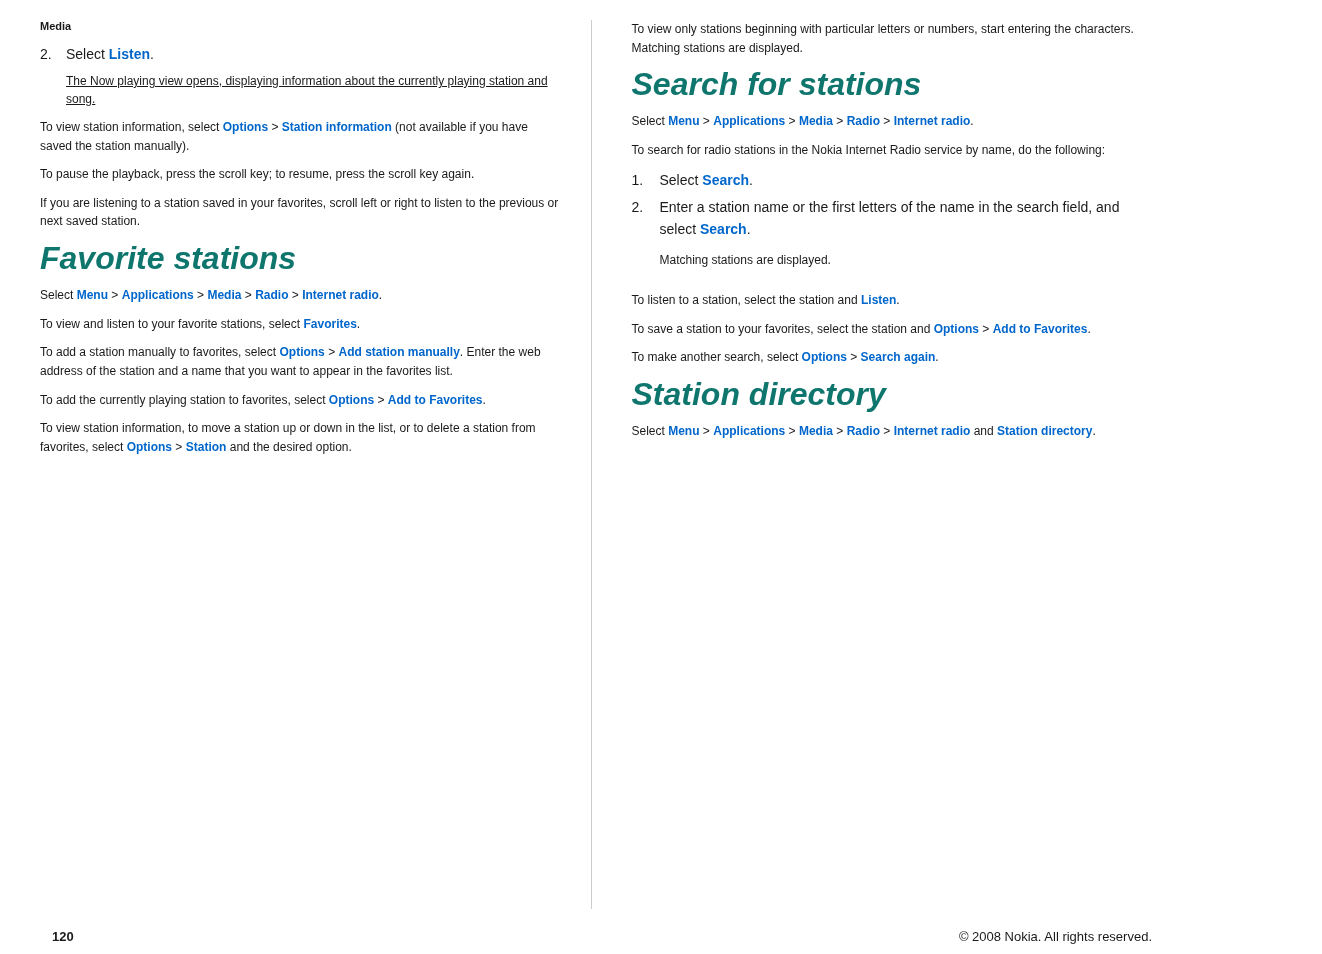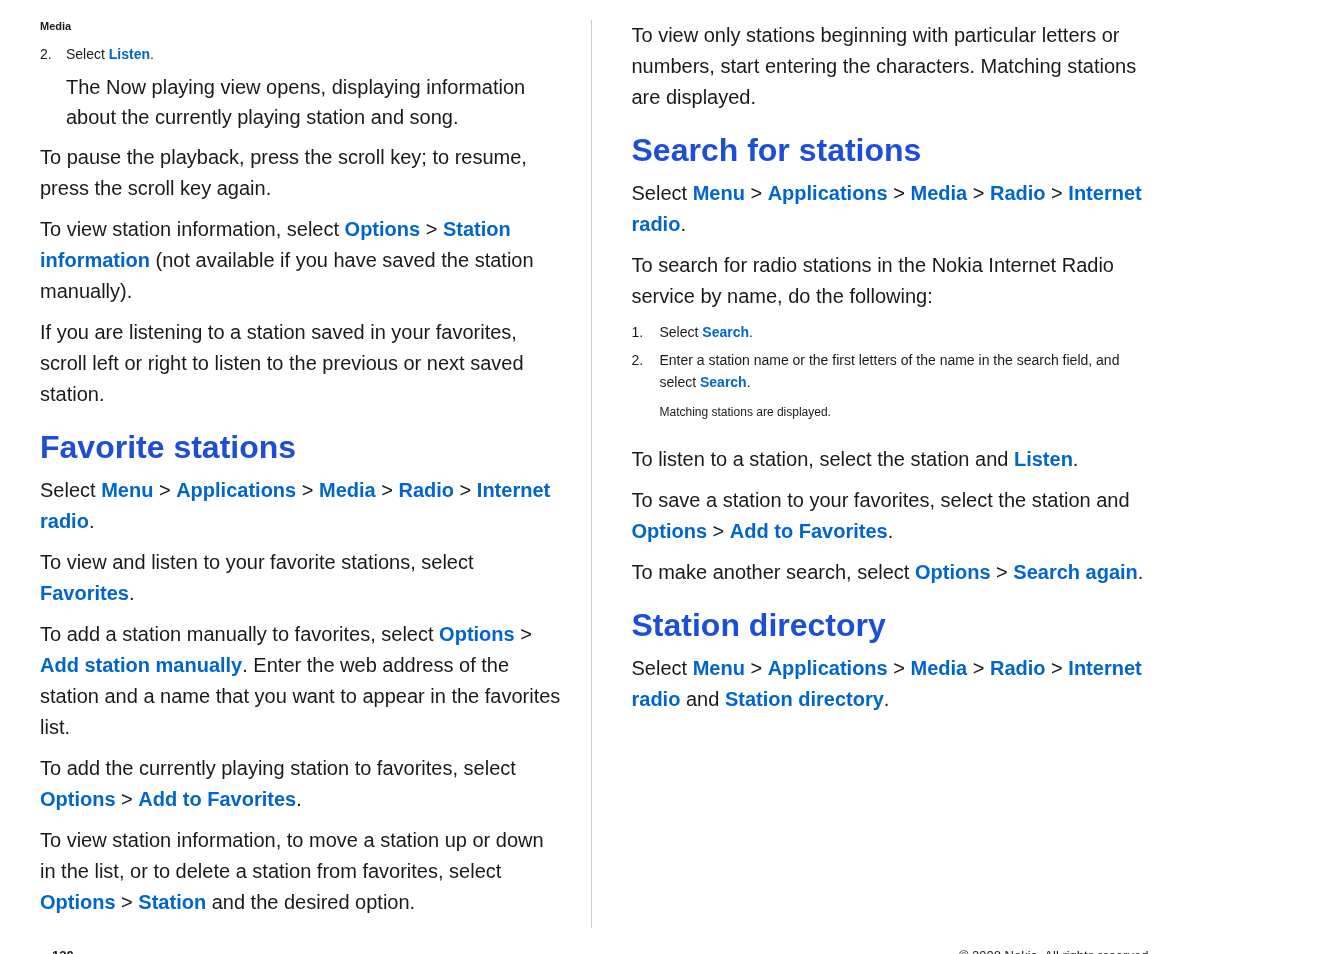--- a/index.html
+++ b/index.html
@@ -59,41 +59,42 @@
     }
 
     .numbered-item .item-content {
       flex: 1;
     }
 
     .sub-para {
       margin-left: 26px;
       margin-bottom: 10px;
       line-height: 1.5;
+      text-decoration: underline;
     }
 
     p {
       margin-bottom: 10px;
       line-height: 1.55;
-      font-size: 20px;
+      font-size: 12px;
     }
 
     .blue-link {
       color: #0066cc;
       font-weight: bold;
       text-decoration: none;
     }
 
     .section-title {
       font-size: 32px;
       font-weight: bold;
-      color: #1d4ed8;
-      margin-bottom: 10px;
-      margin-top: 20px;
+      color: #0f766e;
+      margin-bottom: 10px;
       line-height: 1.1;
+      font-style: italic;
     }
 
     .footer {
       display: flex;
       justify-content: space-between;
       align-items: center;
       padding: 10px 40px;
       border-top: none;
       margin-top: auto;
       margin-left: 12px;
@@ -147,25 +148,25 @@
 
       <div class="numbered-item">
         <span class="num">2.</span>
         <div class="item-content">
           <span>Select </span><a class="blue-link">Listen</a><span>.</span>
         </div>
       </div>
 
       <p class="sub-para">The Now playing view opens, displaying information about the currently playing station and song.</p>
 
+      <p>
+        <span>To view station information, select </span><a class="blue-link">Options</a><span>  &gt;  </span><a class="blue-link">Station information</a><span> (not available if you have saved the station manually).</span>
+      </p>
+
       <p>To pause the playback, press the scroll key; to resume, press the scroll key again.</p>
-
-      <p>
-        <span>To view station information, select </span><a class="blue-link">Options</a><span>  &gt;  </span><a class="blue-link">Station information</a><span> (not available if you have saved the station manually).</span>
-      </p>
 
       <p>If you are listening to a station saved in your favorites, scroll left or right to listen to the previous or next saved station.</p>
 
       <div class="section-title">Favorite stations</div>
 
       <p>
         <span>Select </span><a class="blue-link">Menu</a><span> &gt; </span><a class="blue-link">Applications</a><span> &gt; </span><a class="blue-link">Media</a><span> &gt; </span><a class="blue-link">Radio</a><span> &gt; </span><a class="blue-link">Internet radio</a><span>.</span>
       </p>
 
       <p>

